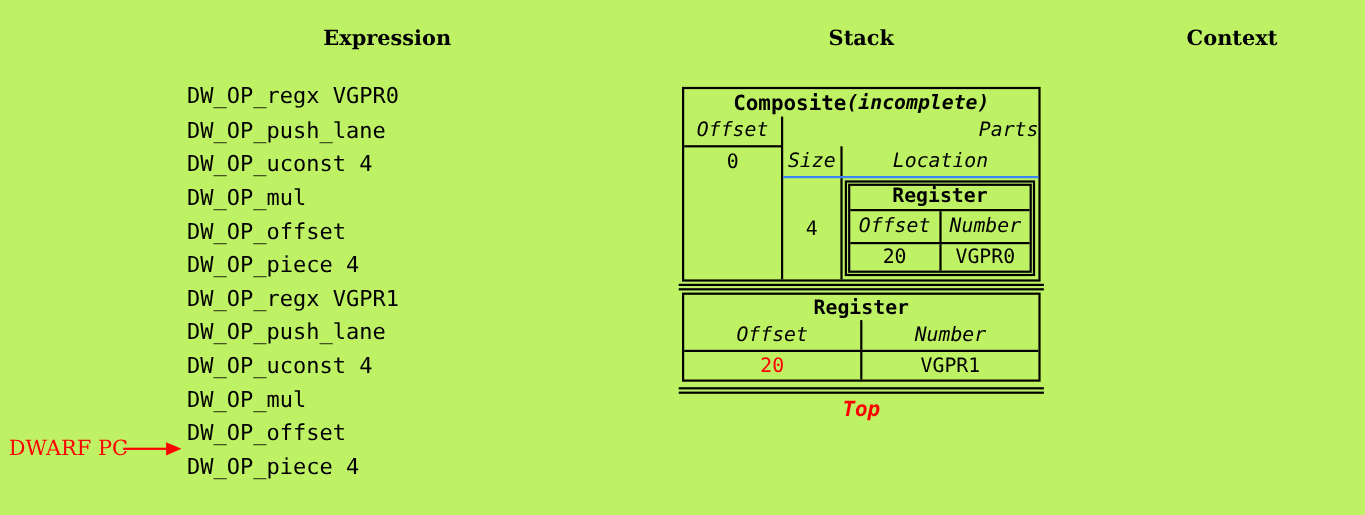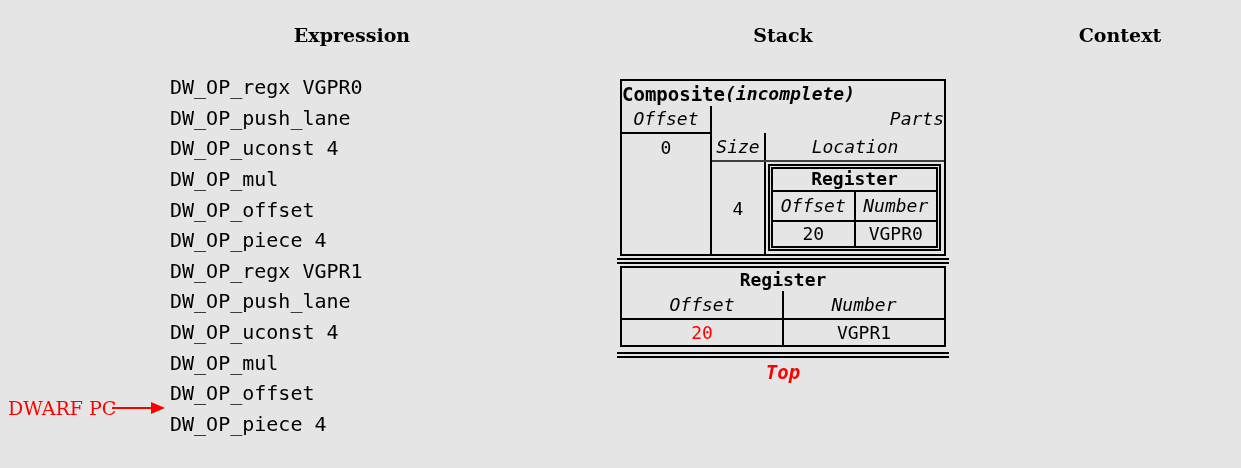--- a/index.html
+++ b/index.html
@@ -1,18 +1,18 @@
 <!DOCTYPE html>
 <html style="--red: #ff0000;"><head>
 <meta charset="utf-8">
 <style>
   * { margin:0; padding:0; box-sizing:border-box; }
   html,body { background:#fff; }
   .canvas {
-    position:relative; width:1241px; height:468px; background:#e5e5e5;
+    position:relative; width:1241px; height:468px; background:#bef264;
     font-family:"DejaVu Sans Mono", monospace; color:#000; overflow:hidden;
   }
   
   .col-header {
     position:absolute; top:24px; transform:translateX(-50%);
     font-family:"DejaVu Serif", serif; font-weight:bold; font-size:19px; white-space:nowrap;
   }
   .hdr-expr { left:352px; }
   .hdr-stack { left:783px; }
   .hdr-ctx  { left:1120px; }
@@ -31,30 +31,30 @@
   .pc-arrow-head {
     position:absolute; left:39px; top:0; width:0; height:0;
     border-left:14px solid var(--red); border-top:6px solid transparent; border-bottom:6px solid transparent;
   }
 
   
   .stack-col { position:absolute; left:620px; top:79px; width:326px; font-size:18px; }
   .cell-label { font-style:italic; }
 
   .composite-table { height:177px; border:2px solid #000; }
-  .comp-header { height:25px; display:flex; align-items:center; }
+  .comp-header { height:25px; display:flex; align-items:center; justify-content:center; }
   .comp-title { font-weight:bold; font-size:19px; }
   .comp-qual { font-weight:bold; font-style:italic; font-size:18px; }
   .comp-body { display:flex; height:148px; }
   .offset-col { width:90px; border-right:2px solid #000; }
   .offset-label { height:28px; line-height:26px; border-bottom:2px solid #000; text-align:center; }
   .offset-value { height:28px; line-height:28px; text-align:center; }
   .parts-col { flex:1; display:flex; flex-direction:column; }
   .parts-label { height:28px; line-height:26px; text-align:right; }
-  .parts-hdr { display:flex; height:29px; border-bottom:2px solid #404040; }
+  .parts-hdr { display:flex; height:29px; border-bottom:2px solid #3b82f6; }
   .size-hdr { width:54px; border-right:2px solid #000; text-align:center; line-height:27px; }
   .loc-hdr { flex:1; text-align:center; line-height:27px; }
   .parts-body { flex:1; display:flex; }
   .size-val { width:54px; border-right:2px solid #000; display:flex; align-items:center; justify-content:center; }
   .loc-val { flex:1; padding:2px 3px 3px 2px; }
   .reg-outer { height:100%; border:2px solid #000; padding:1px; }
   .reg-inner { height:100%; border:2px solid #000; display:flex; flex-direction:column; }
   .reg-title { height:23px; line-height:20px; border-bottom:2px solid #000; font-weight:bold; text-align:center; }
   .reg-hdr { display:flex; height:30px; border-bottom:2px solid #000; }
   .reg-cell { flex:1; text-align:center; line-height:28px; }

